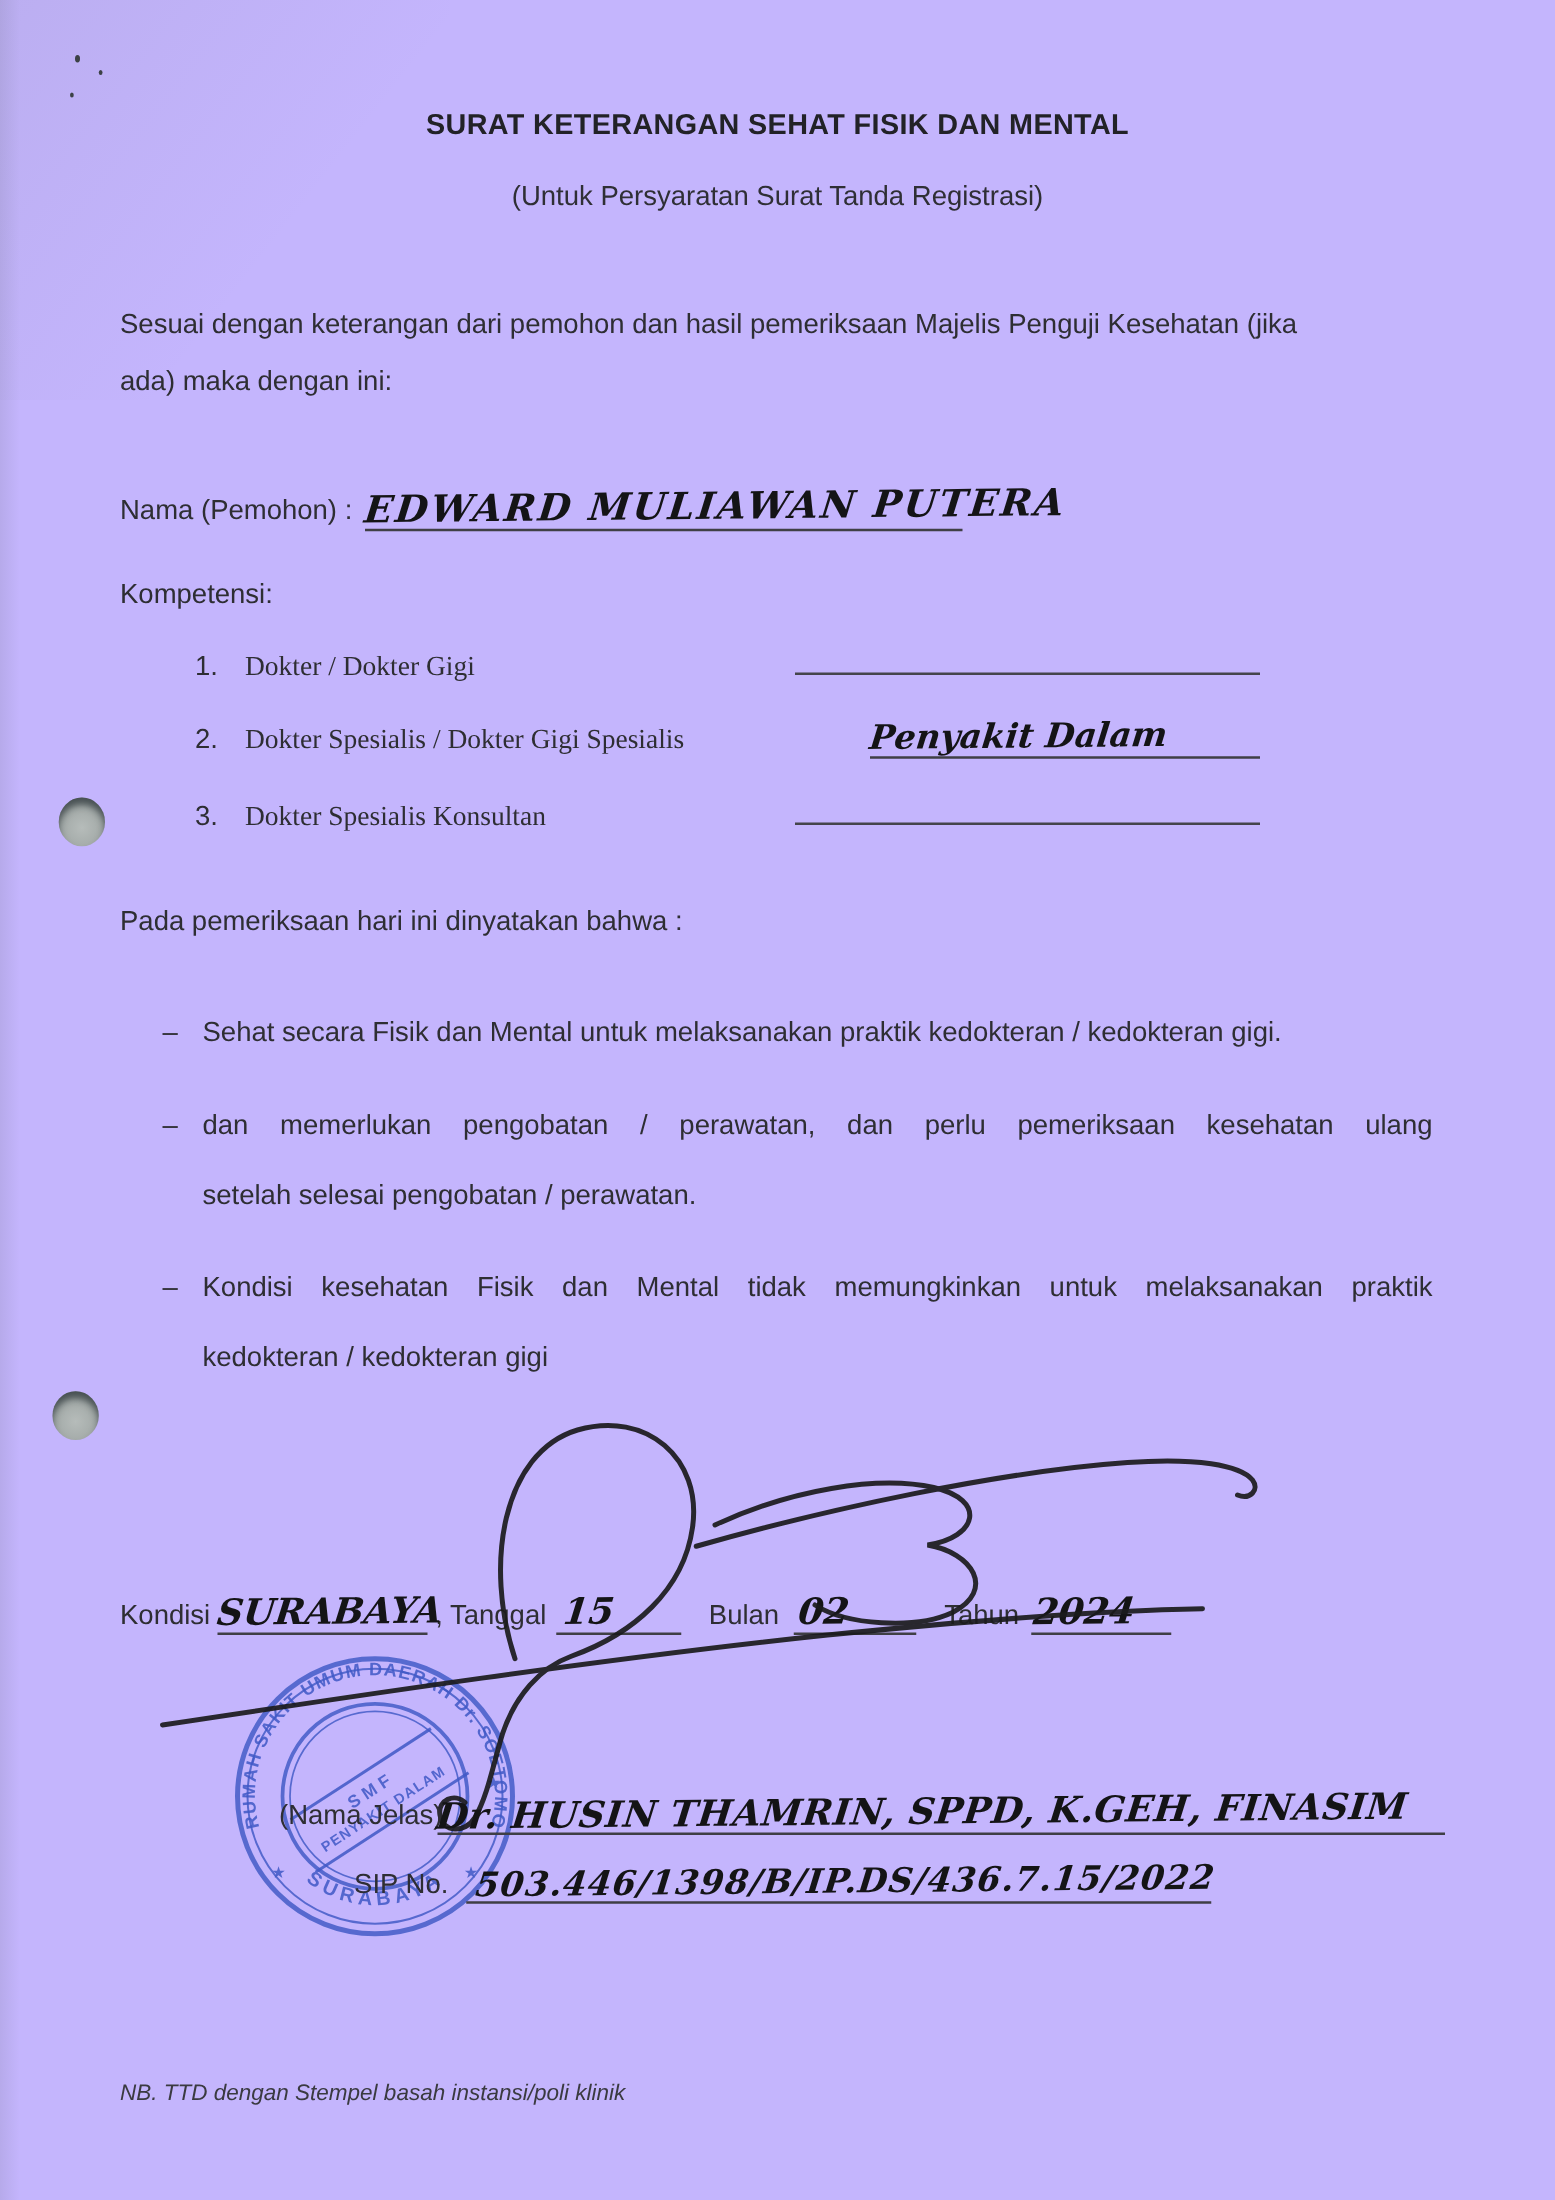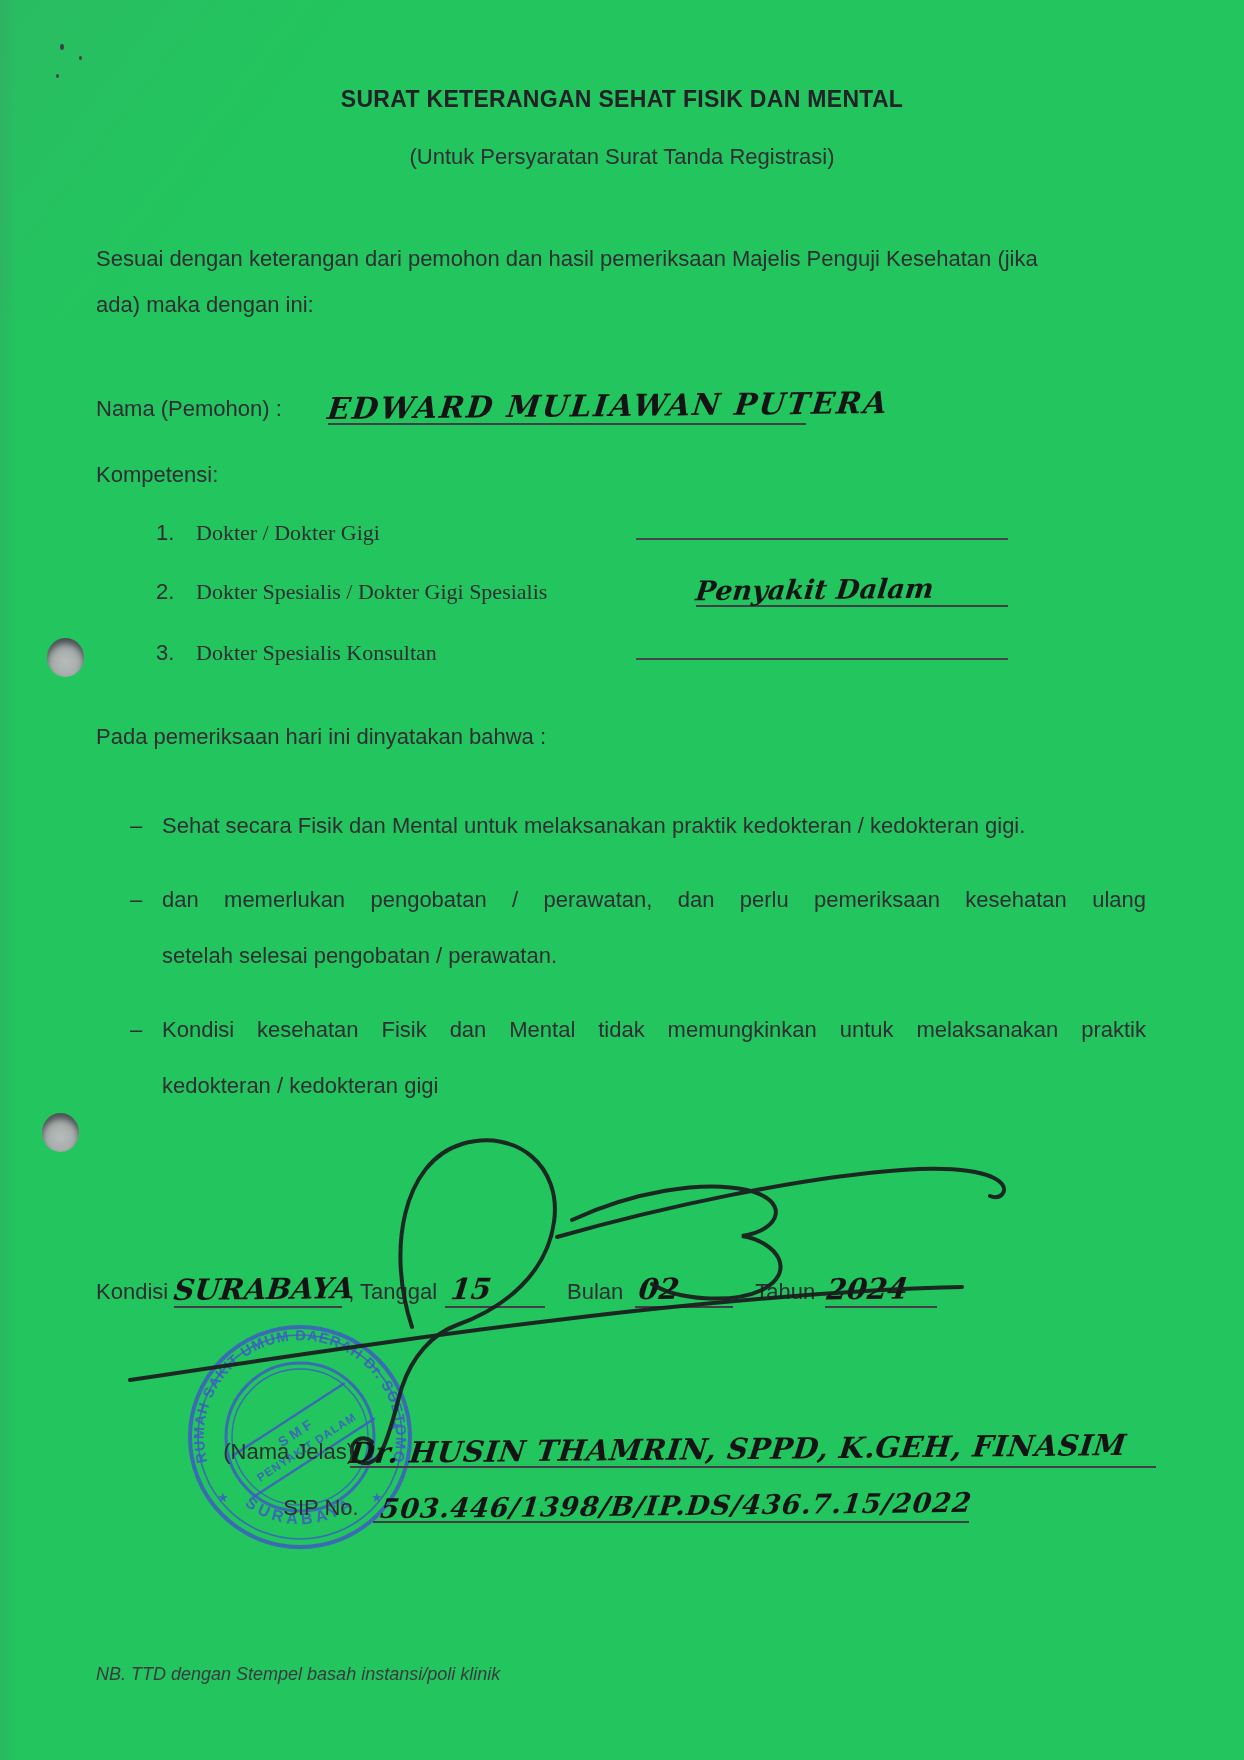--- a/index.html
+++ b/index.html
@@ -1,34 +1,34 @@
 <!DOCTYPE html>
 <html><head>
 <meta charset="utf-8">
 <style>
   html,body{margin:0;padding:0;background:#e8e8ea;}
   .page{
     position:relative;width:1244px;height:1760px;margin:0 auto;
-    background:#22c55e;overflow:hidden;
+    background:#c4b5fd;overflow:hidden;
     font-family:"Liberation Sans",sans-serif;color:#2e2e33;font-size:22px;
   }
   .edge-shadow{position:absolute;left:0;top:0;bottom:0;width:16px;
     background:linear-gradient(to right,rgba(90,95,110,.13),rgba(90,95,110,0));}
   .fold-shadow{position:absolute;left:0;top:0;width:360px;height:320px;
     background:linear-gradient(128deg,rgba(110,115,135,.10) 0%,rgba(110,115,135,.04) 38%,rgba(110,115,135,0) 62%);}
   .speck{position:absolute;background:#3c4146;border-radius:50%;}
   .punch-hole{position:absolute;width:37px;height:39px;border-radius:50%;
     background:radial-gradient(circle at 50% 62%,#b6bcba 0%,#a3aaa8 55%,#868e8d 80%,rgba(180,184,183,0) 92%);
     box-shadow:inset 0 6px 6px rgba(20,30,35,.55);}
   .abs{position:absolute;}
   .title{top:86px;left:0;width:100%;text-align:center;font-weight:bold;font-size:23px;color:#222227;letter-spacing:.3px;}
   .subtitle{top:144px;left:0;width:100%;text-align:center;font-size:22px;color:#2f2f35;}
   .intro{top:236px;left:96px;width:1052px;line-height:46px;}
   .row{display:flex;align-items:baseline;}
-  .name-row{top:388px;left:96px;width:1050px;gap:36px;}
+  .name-row{top:388px;left:96px;width:1050px;}
   .blank{display:inline-block;border-bottom:2px solid #45454b;}
   .hw{font-family:"DejaVu Serif",serif;font-style:italic;font-weight:700;color:#141416;
       display:inline-block;transform:skewX(-7deg) rotate(-.6deg);white-space:nowrap;}
   .hw-wrap{border-bottom:2px solid #3f3f45;display:inline-block;vertical-align:baseline;}
   .name-wrap{width:478px;margin-left:10px;}
   .hw-name{font-size:30px;letter-spacing:2px;}
   .kompetensi{top:462px;left:96px;}
   .k-list{top:514px;left:156px;width:852px;}
   .k-row{display:flex;align-items:baseline;justify-content:space-between;height:40px;margin-bottom:20px;}
   .k-num{width:40px;flex:none;}

